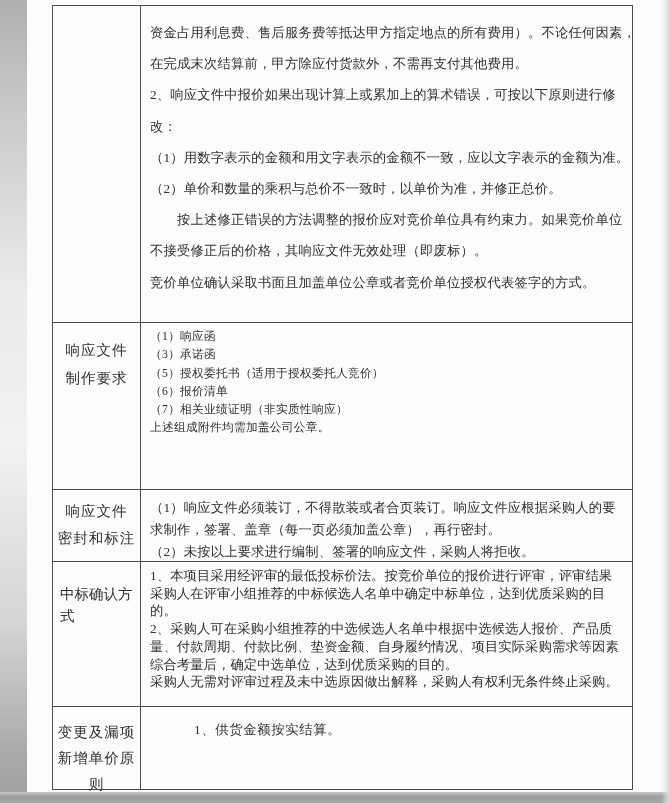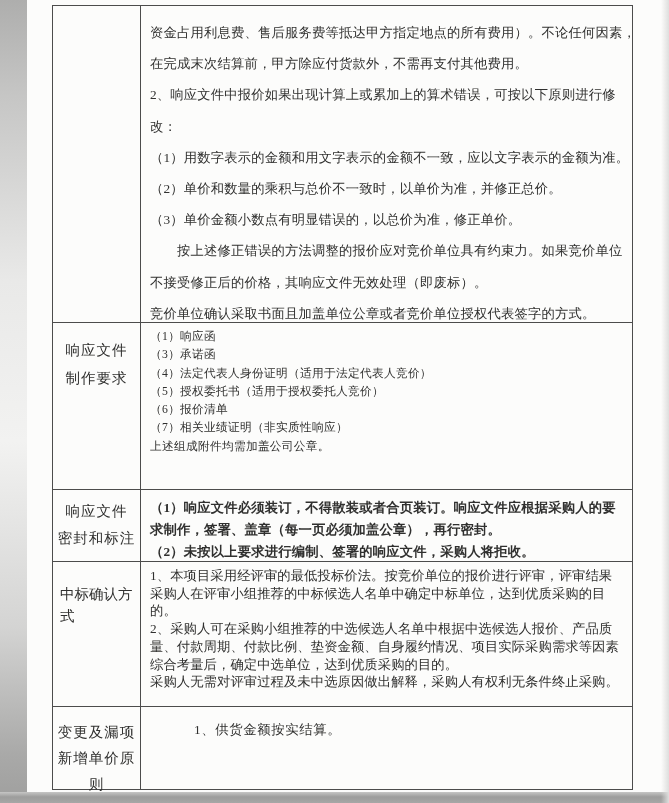--- a/index.html
+++ b/index.html
@@ -51,21 +51,21 @@
 
   
   .r1 { height:167px; }
   .r1 .lcell { padding-top:13px; line-height:28px; }
   .r1 .ccell { padding-top:5px; font-size:11.7px; line-height:18.3px; letter-spacing:0.3px; }
   .r1 .ccell .bold { font-size:12.3px; }
 
   
   .r2 { height:72px; }
   .r2 .lcell { padding-top:8px; line-height:27px; }
-  .r2 .ccell { padding-top:7px; font-size:13.3px; line-height:22px; letter-spacing:0.2px;font-weight:bold; }
+  .r2 .ccell { padding-top:7px; font-size:13.3px; line-height:22px; letter-spacing:0.2px; }
 
   
   .r3 { height:145px; }
   .r3 .lcell { padding:21px 16px 0 7px; line-height:22px; letter-spacing:0; }
   .r3 .label-line { text-align:justify; text-align-last:justify; }
   .r3 .label-line:last-child { text-align:left; text-align-last:left; }
   .r3 .ccell { padding-top:5px; font-size:13.3px; line-height:17.7px; letter-spacing:0.1px; }
 
   
   .r4 { height:82px; }
@@ -82,35 +82,33 @@
   <div class="doc-table">
       <div class="row r0">
         <div class="lcell"></div>
         <div class="ccell">
           <div class="cline">资金占用利息费、售后服务费等抵达甲方指定地点的所有费用）。不论任何因素，</div>
           <div class="cline">在完成末次结算前，甲方除应付货款外，不需再支付其他费用。</div>
           <div class="cline">2、响应文件中报价如果出现计算上或累加上的算术错误，可按以下原则进行修</div>
           <div class="cline">改：</div>
           <div class="cline">（1）用数字表示的金额和用文字表示的金额不一致，应以文字表示的金额为准。</div>
           <div class="cline">（2）单价和数量的乘积与总价不一致时，以单价为准，并修正总价。</div>
-          <div class="cline">（3）单价金额小数点有明显错误的，以总价为准，修正单价。</div>
           <div class="cline">　　按上述修正错误的方法调整的报价应对竞价单位具有约束力。如果竞价单位</div>
           <div class="cline">不接受修正后的价格，其响应文件无效处理（即废标）。</div>
           <div class="cline">竞价单位确认采取书面且加盖单位公章或者竞价单位授权代表签字的方式。</div>
         </div>
       </div>
       <div class="row r1">
         <div class="lcell">
           <div class="label-line">响应文件</div>
           <div class="label-line">制作要求</div>
         </div>
         <div class="ccell">
           <div class="cline">（1）响应函</div>
           <div class="cline">（3）承诺函</div>
-          <div class="cline">（4）法定代表人身份证明（适用于法定代表人竞价）</div>
           <div class="cline">（5）授权委托书（适用于授权委托人竞价）</div>
           <div class="cline">（6）报价清单</div>
           <div class="cline">（7）相关业绩证明（非实质性响应）</div>
           <div class="cline">上述组成附件均需加盖公司公章。</div>
         </div>
       </div>
       <div class="row r2">
         <div class="lcell">
           <div class="label-line">响应文件</div>
           <div class="label-line">密封和标注</div>

